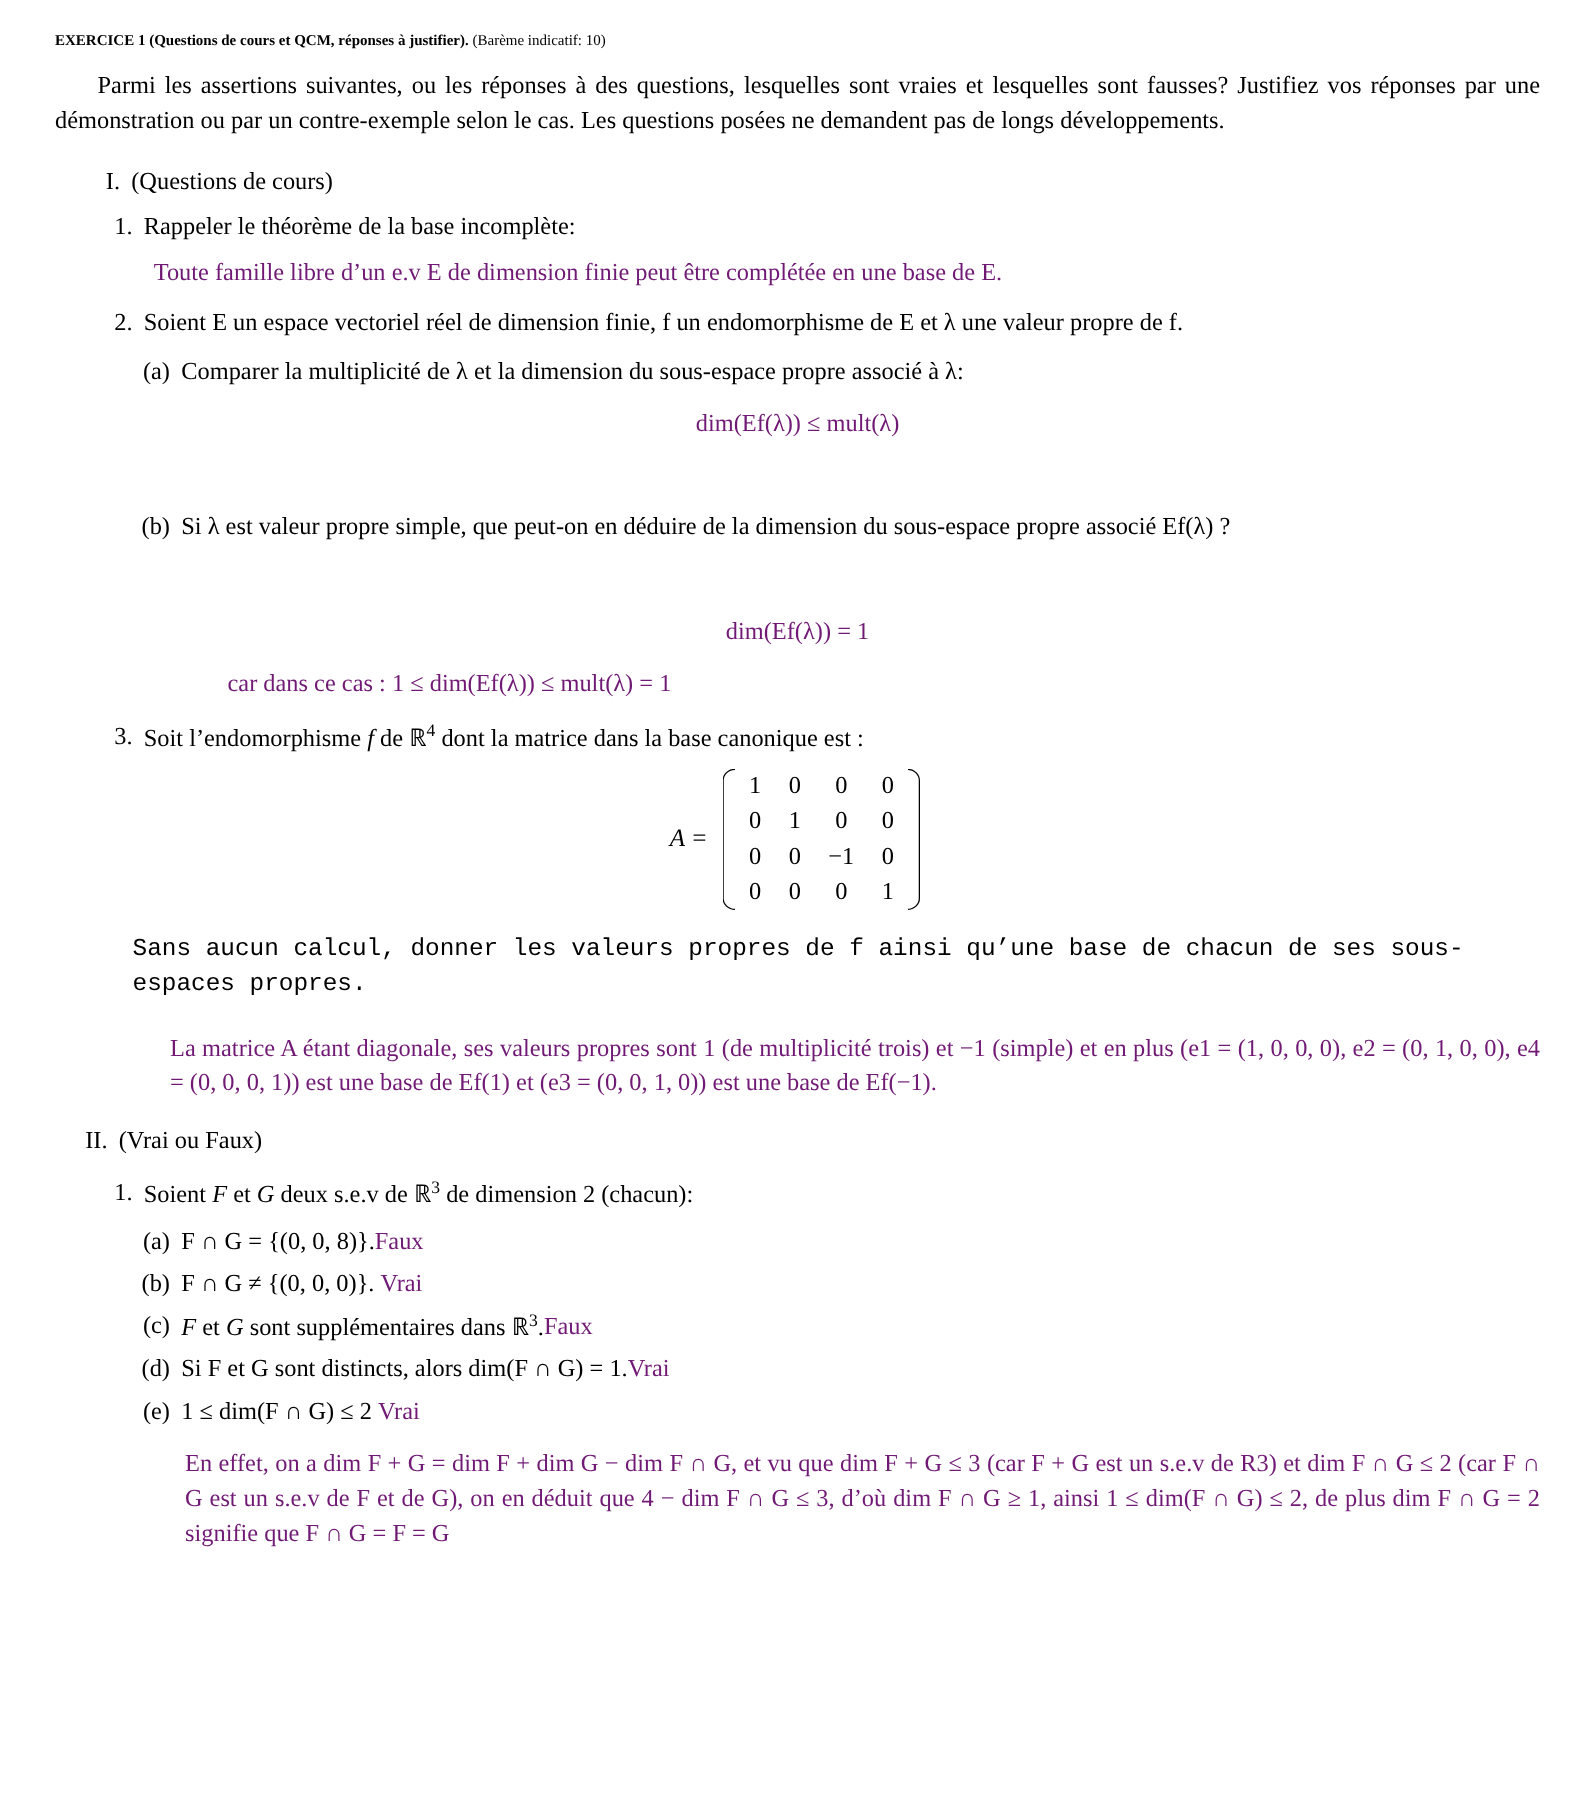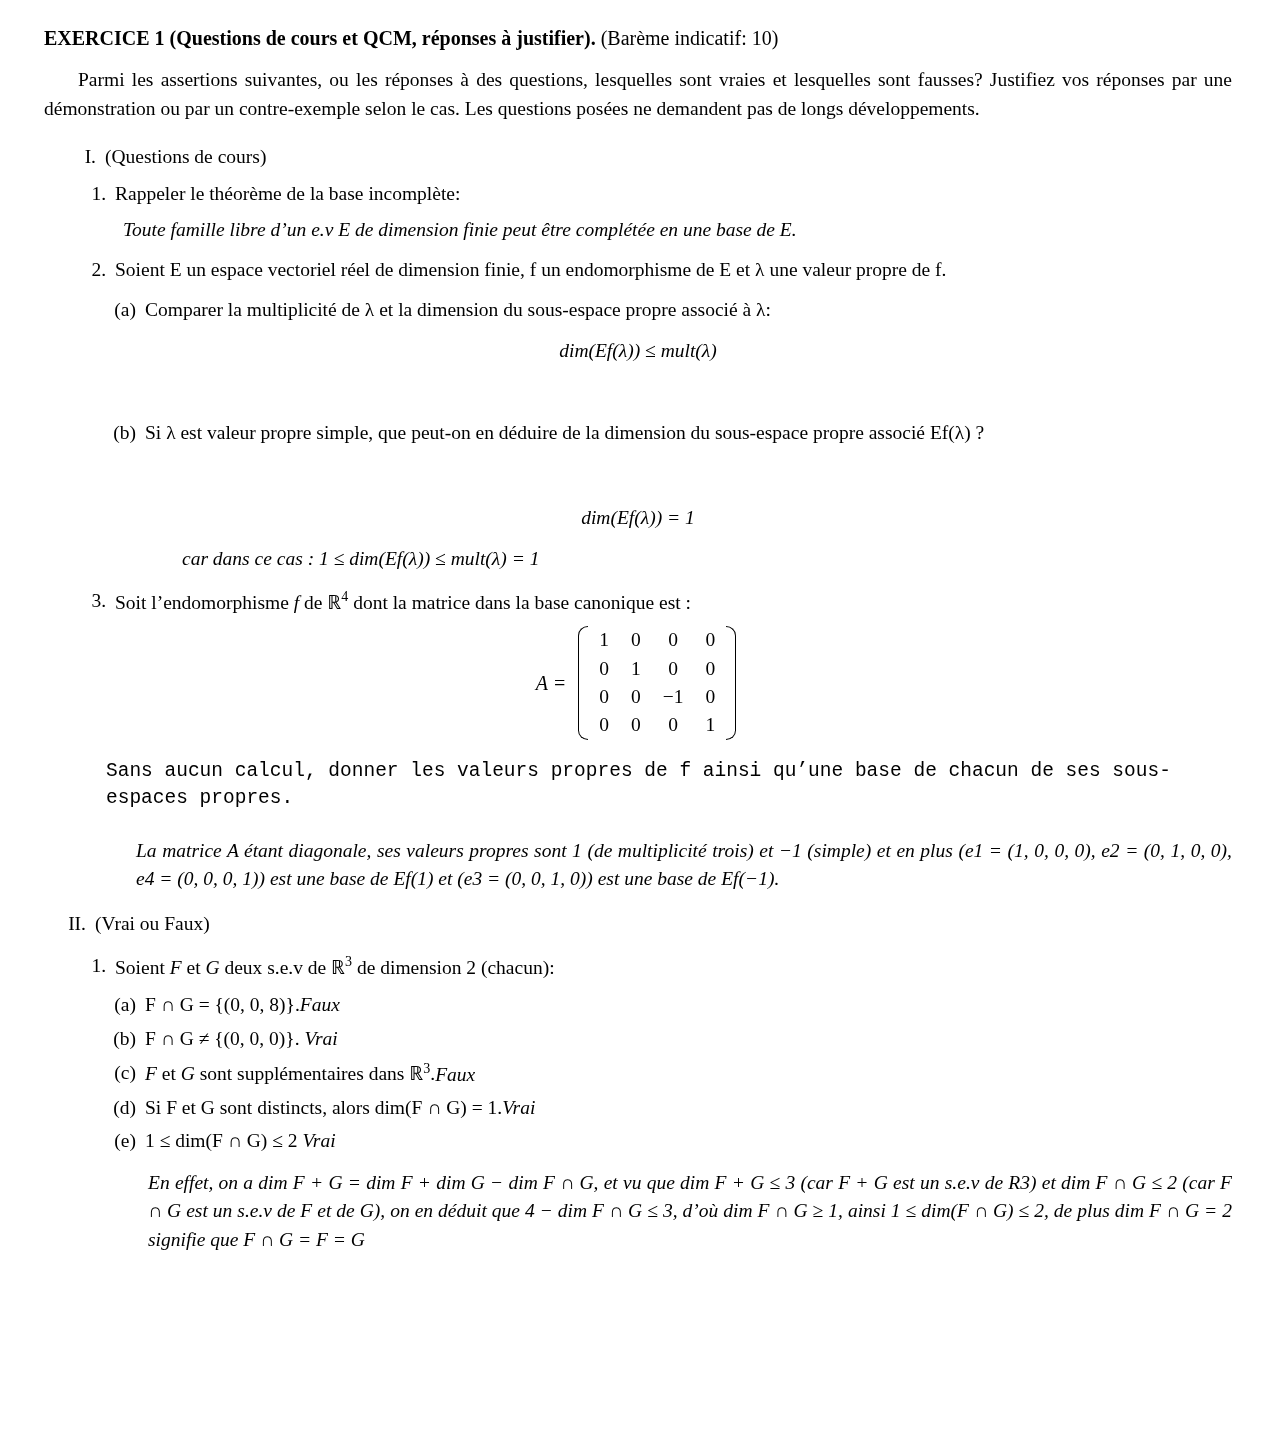--- a/index.html
+++ b/index.html
@@ -12,24 +12,24 @@
     min-height: 1445px;
     font-family: "Liberation Serif", serif;
     color: #000000;
     font-size: 19.5px;
     line-height: 1.42;
   }
   .page {
     padding: 24px 44px 20px 44px;
     box-sizing: border-box;
   }
-  .red { color: #000000; font-style: italic; }
+  .red { color: #701a75; }
   i, .it { font-style: italic; font-family: "Liberation Serif", serif; }
   .title-line {
-    font-size: 20px;
+    font-size: 12px;
     margin-bottom: 14px;
   }
   .title-line .heading { font-weight: bold; }
   .intro {
     text-align: justify;
     text-indent: 34px;
     margin-bottom: 20px;
     line-height: 1.45;
   }
   .row {

